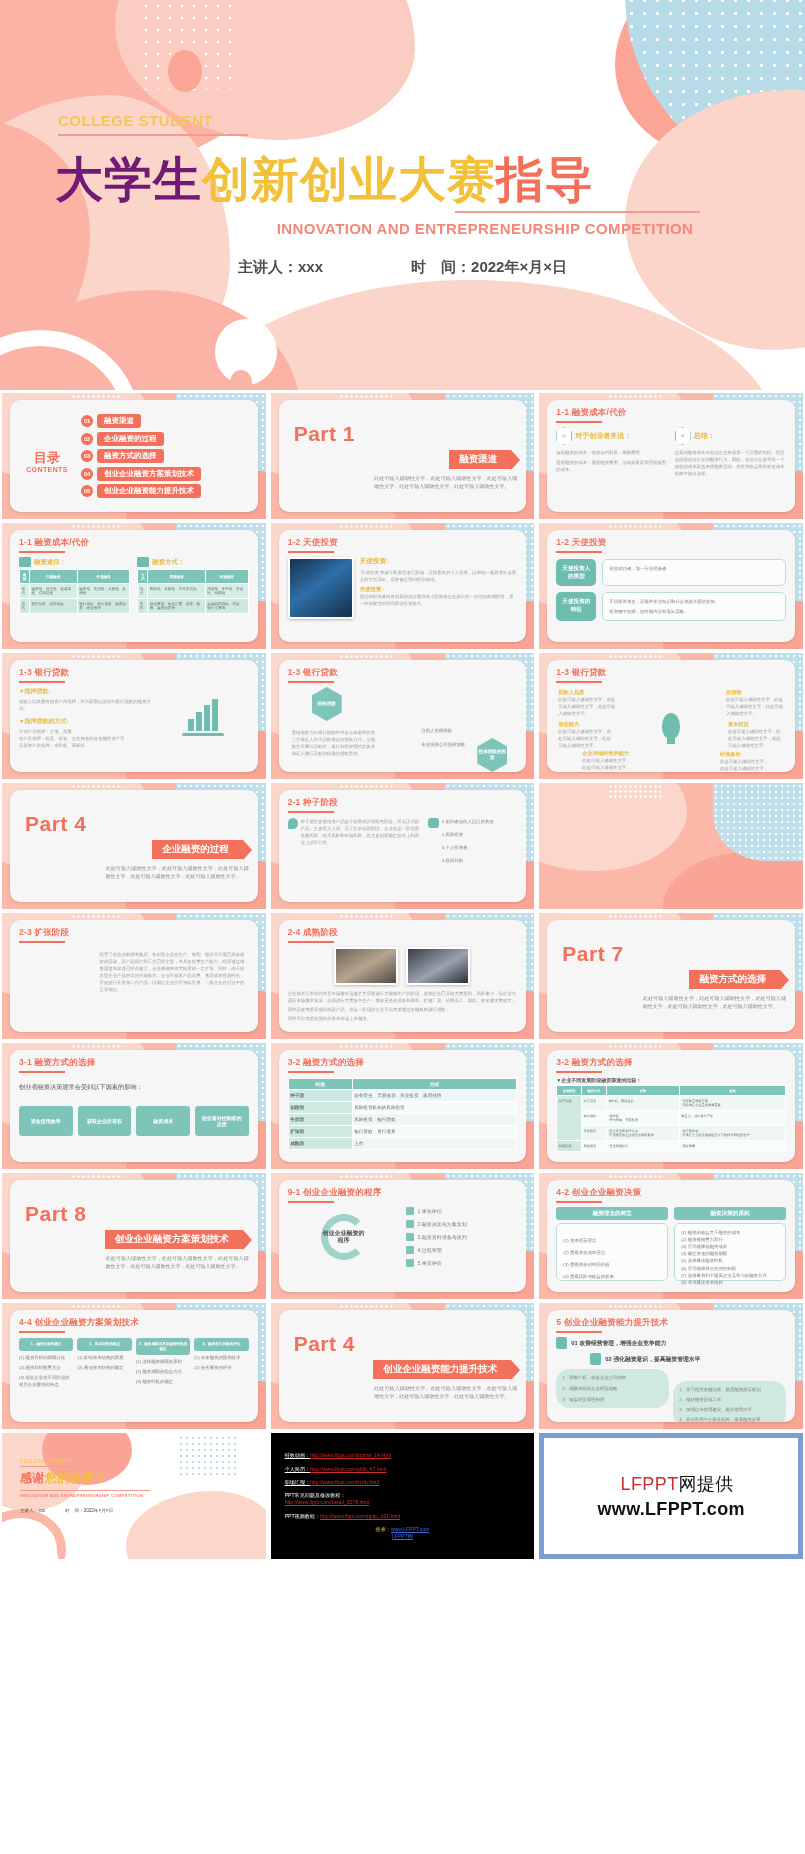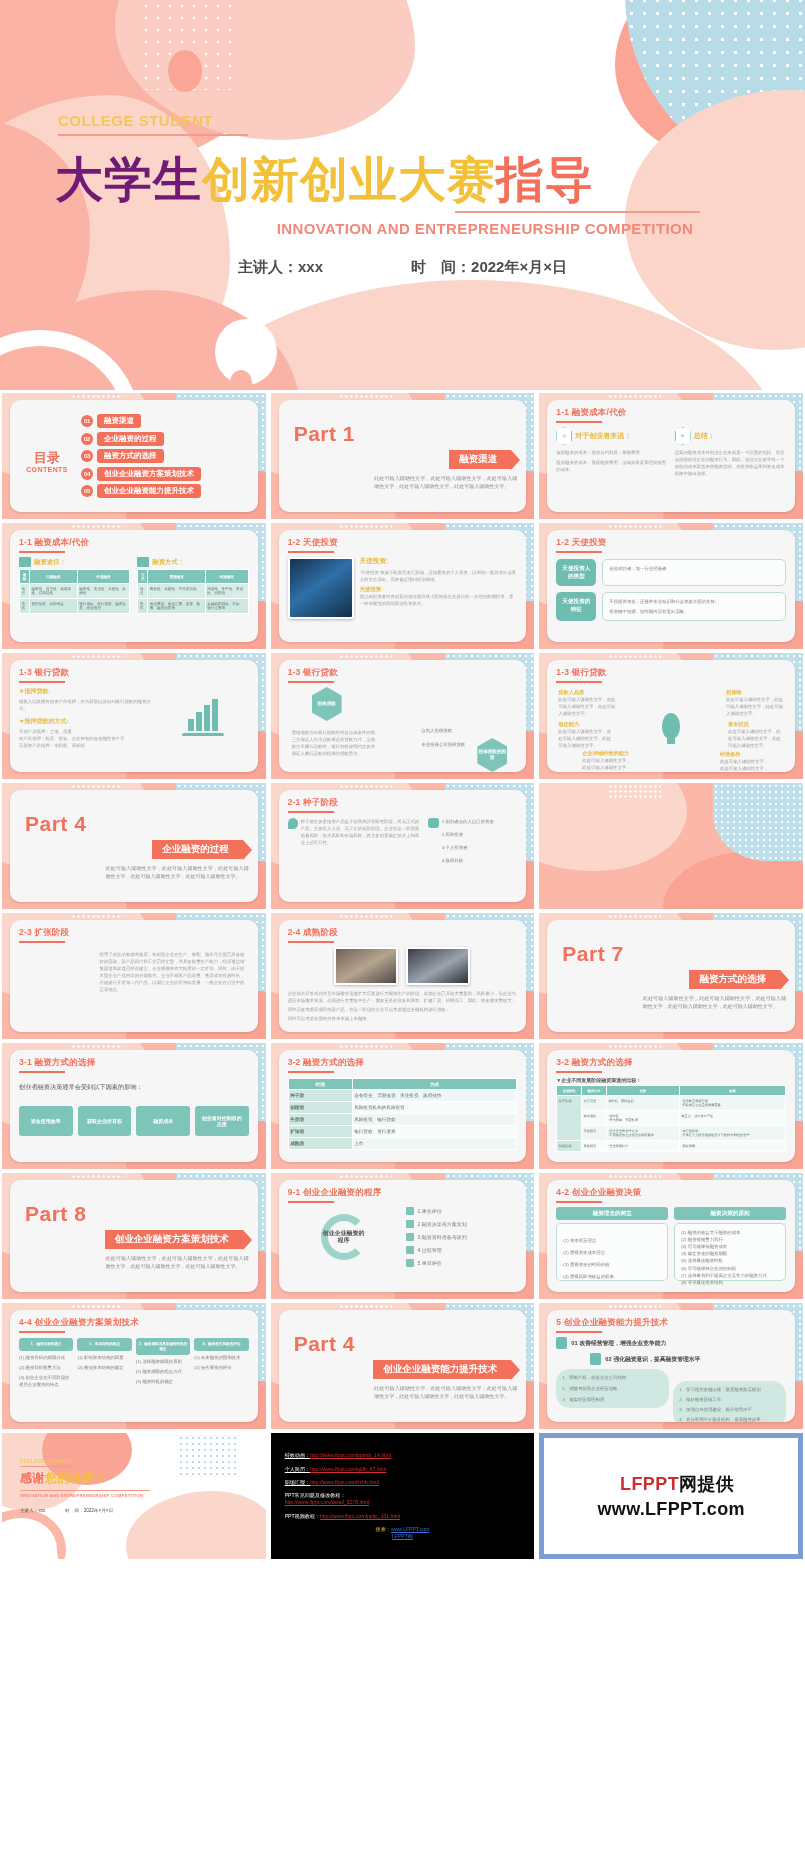--- a/index.html
+++ b/index.html
@@ -337,21 +337,21 @@
   .linkrow.center { text-align:center; }
   .linkrow .blue { color:#3b6bd6; text-decoration:underline; }
 
   .brand {
     width:100%; height:100%; background:#7b9fd4; padding:5px;
   }
   .brand-inner {
     width:100%; height:100%; background:#ffffff;
     display:flex; flex-direction:column; align-items:center; justify-content:center; gap:3px;
   }
-  .brand-l1 { font-size:18px; font-weight:700; letter-spacing:.4px;margin-left:12px; }
+  .brand-l1 { font-size:18px; font-weight:400; letter-spacing:.4px;margin-left:12px; }
   .brand-l1 .r { color:#cf2e2e; }
   .brand-l1 .k { color:#111111; }
   .brand-l2 { font-size:18px; font-weight:700; color:#111111; letter-spacing:.3px; }
 
   .flexrow { display:flex; gap:6px; }
   .center-col { display:flex; flex-direction:column; align-items:center; justify-content:center; }
   .donut {
     width:46px; height:46px; border-radius:50%;
     border:7px solid #9ed3ca; border-right-color:transparent; flex:none;
   }

